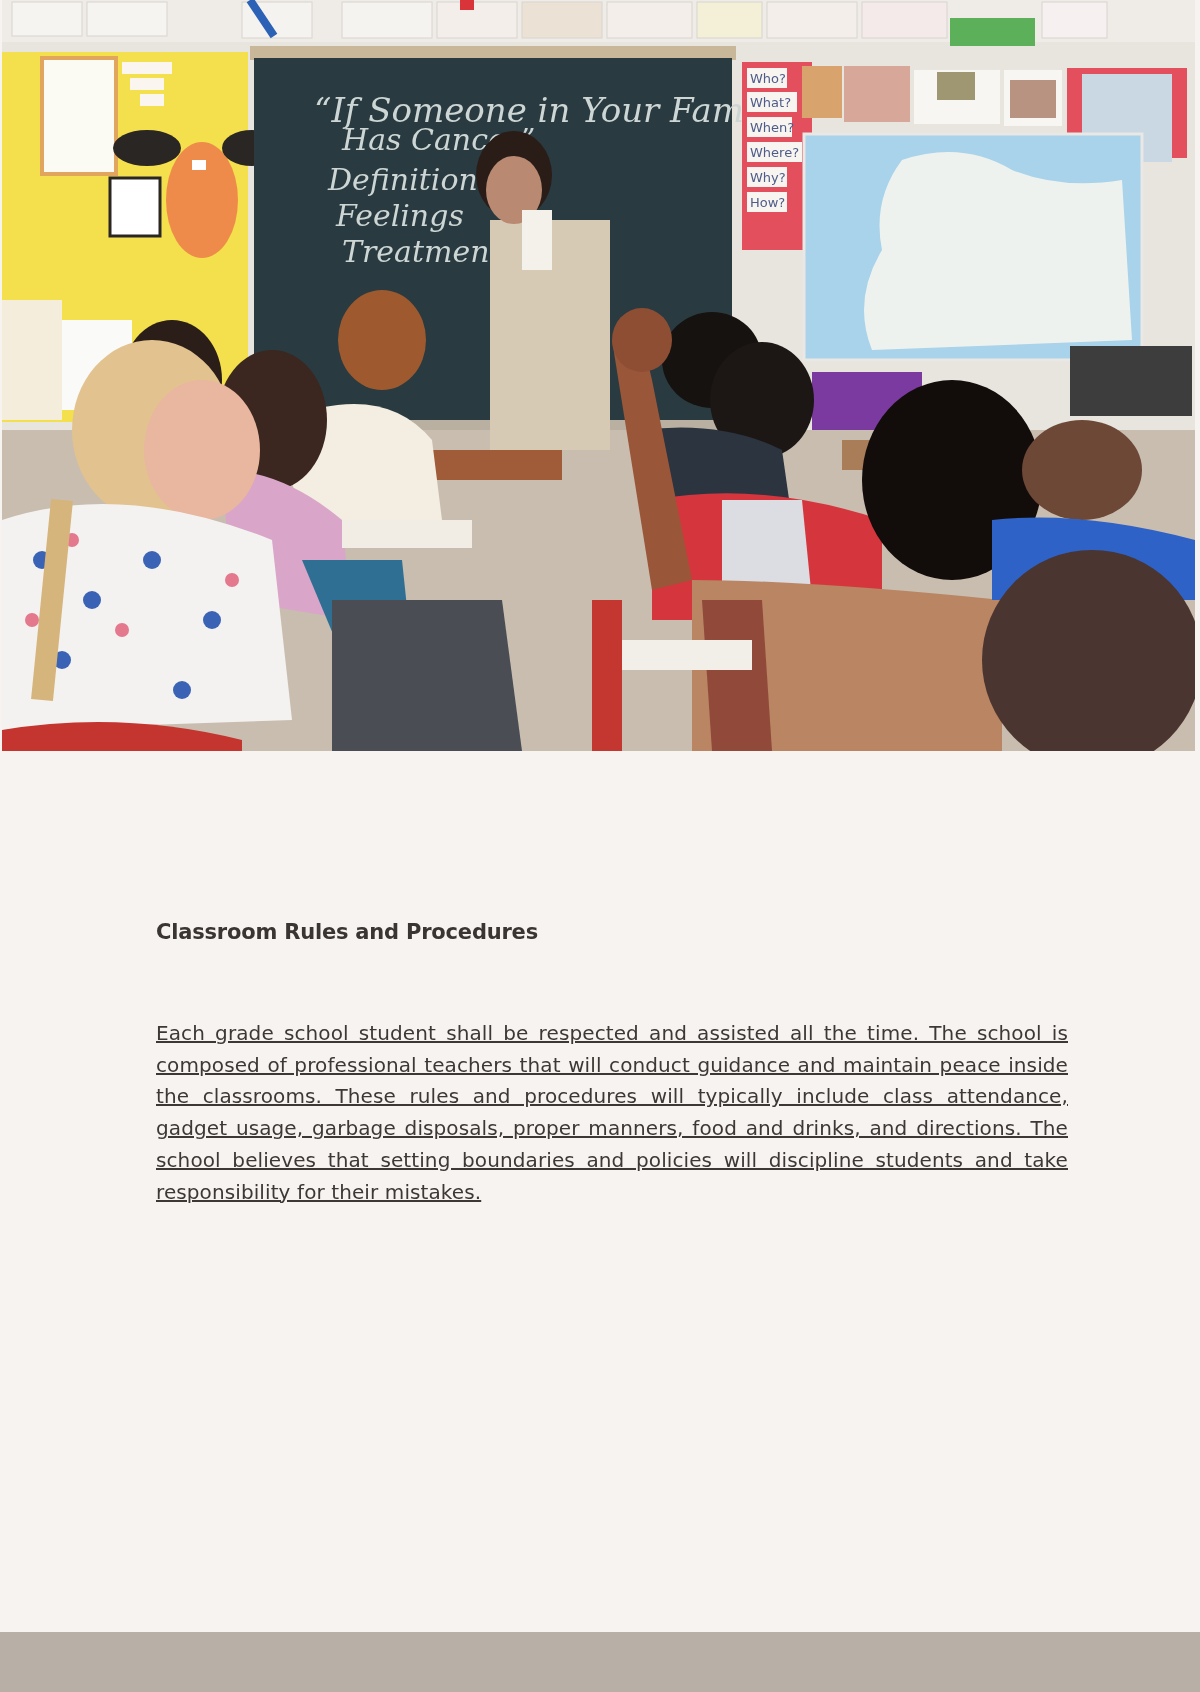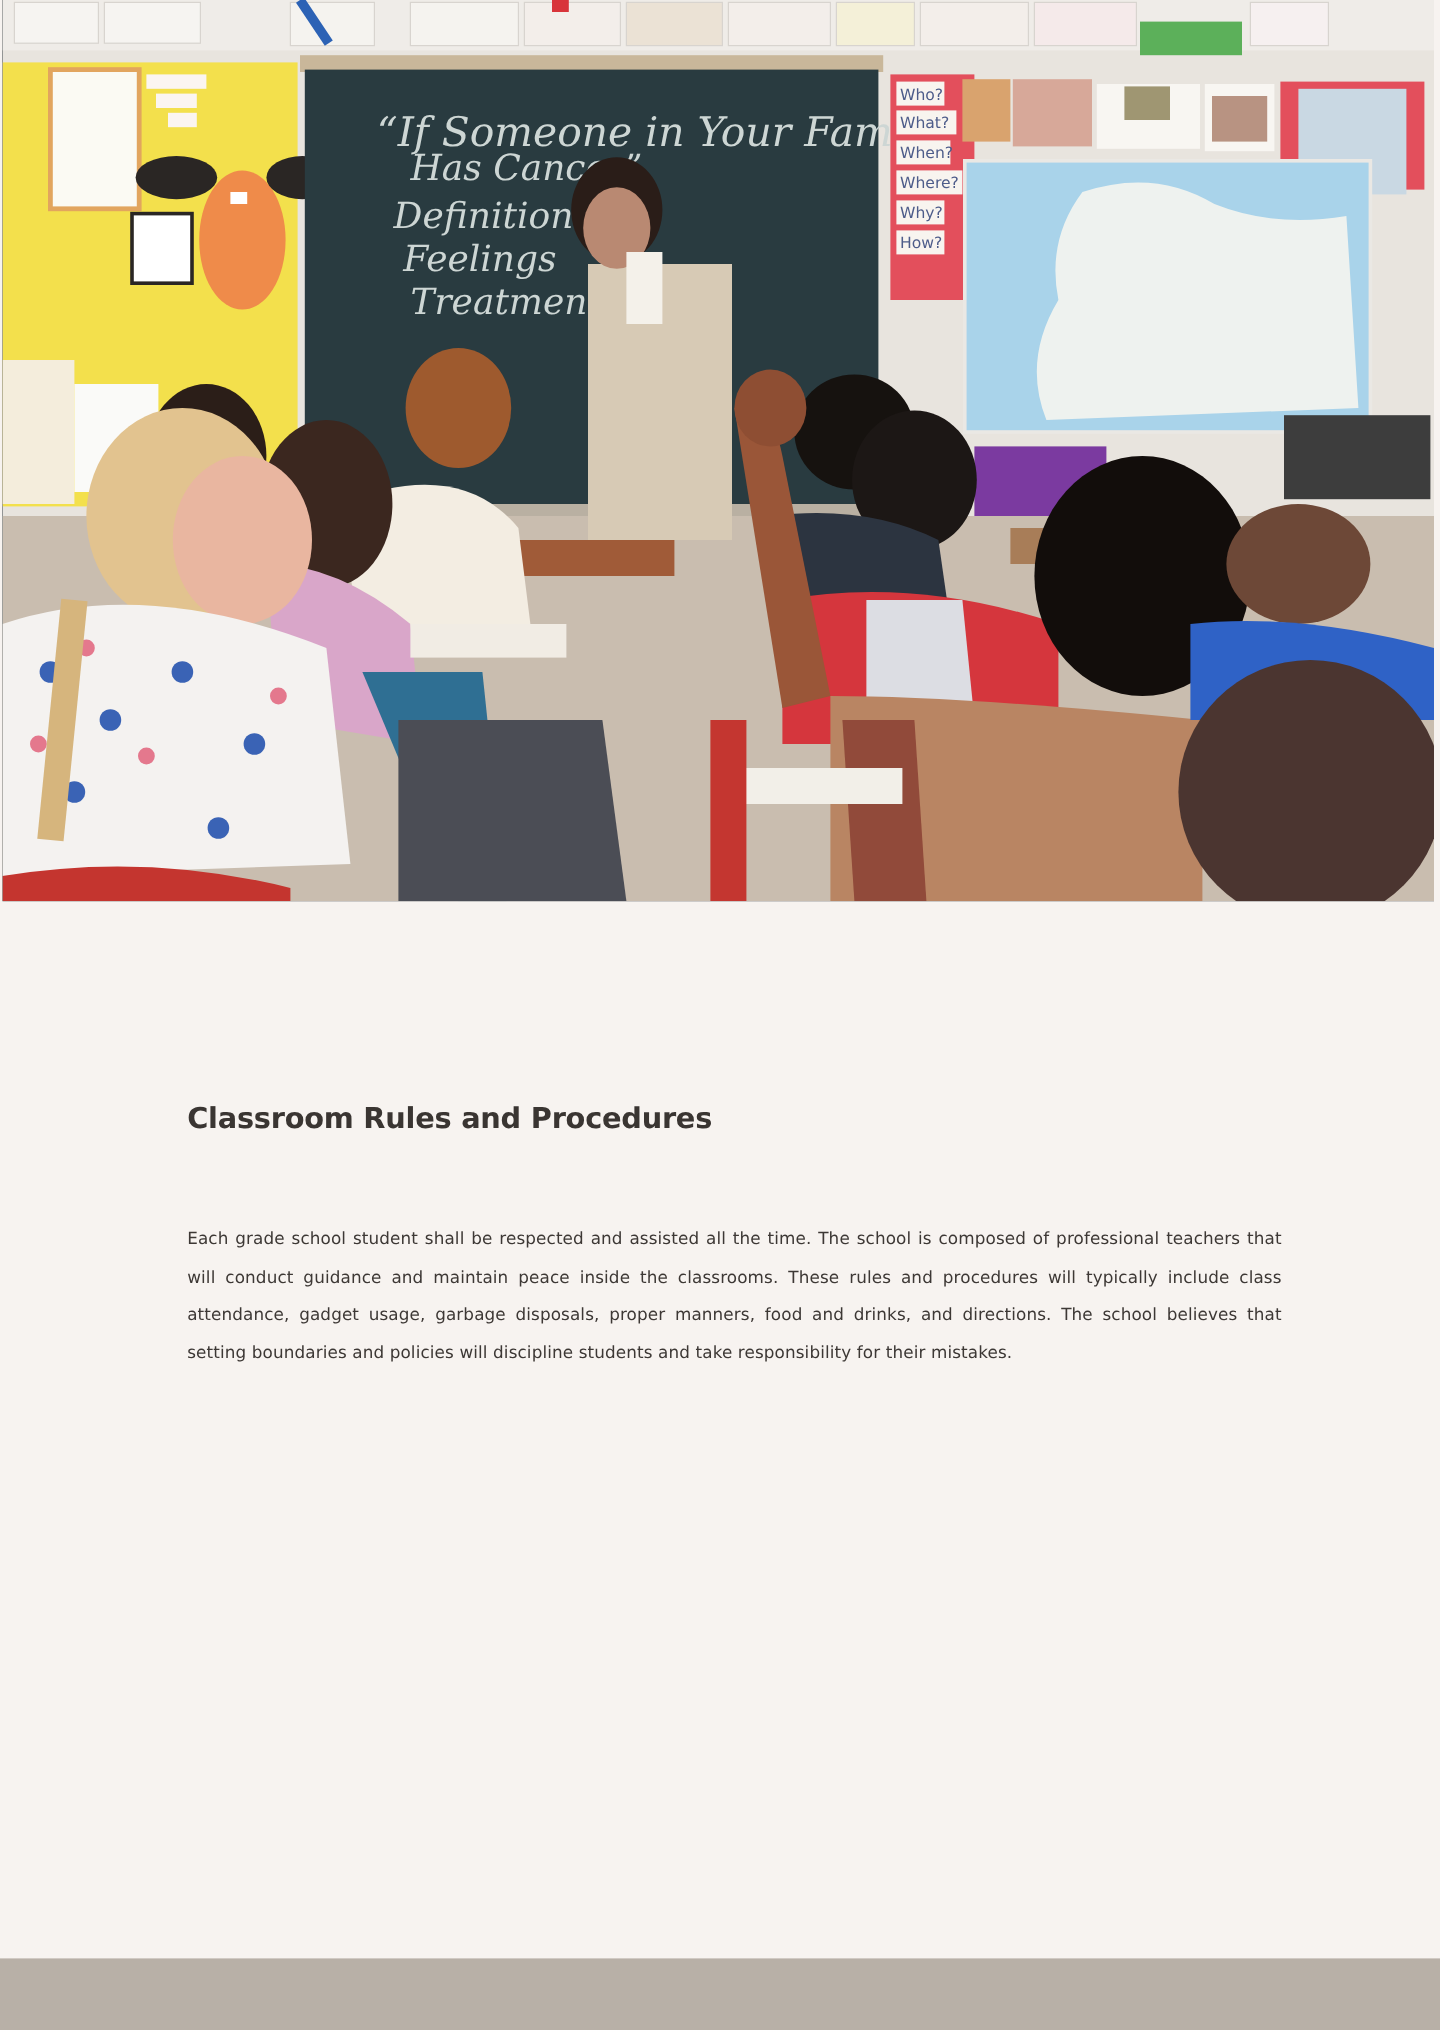--- a/index.html
+++ b/index.html
@@ -8,28 +8,28 @@
 
     .hero {
       position: absolute; left: 2px; top: 0; width: 1193px; height: 751px;
       overflow: hidden; background: #2a3437;
     }
     .hero svg { display: block; width: 100%; height: 100%; }
 
     .content { position: absolute; left: 156px; top: 910px; width: 912px; }
     .title {
       font-family: "DejaVu Sans", sans-serif;
-      font-weight: bold; font-size: 24px; letter-spacing: -0.2px;
+      font-weight: bold; font-size: 21px; letter-spacing: -0.2px;
       color: #3a3532; line-height: 44px;
     }
     .body-text {
       margin-top: 64px;
       font-family: "DejaVu Sans", sans-serif;
-      font-size: 14px; line-height: 31.7px; text-align: justify;
-      color: #3d3835; letter-spacing: 0.1px;
+      font-size: 20px; line-height: 31.7px; text-align: justify;
+      color: #3d3835; letter-spacing: 0.1px; text-decoration: underline;
     }
 
     .footer {
       position: absolute; left: 0; top: 1632px; width: 1200px; height: 60px;
       background: #b8b0a7;
     }
   </style>
 </head>
 <body>
 

